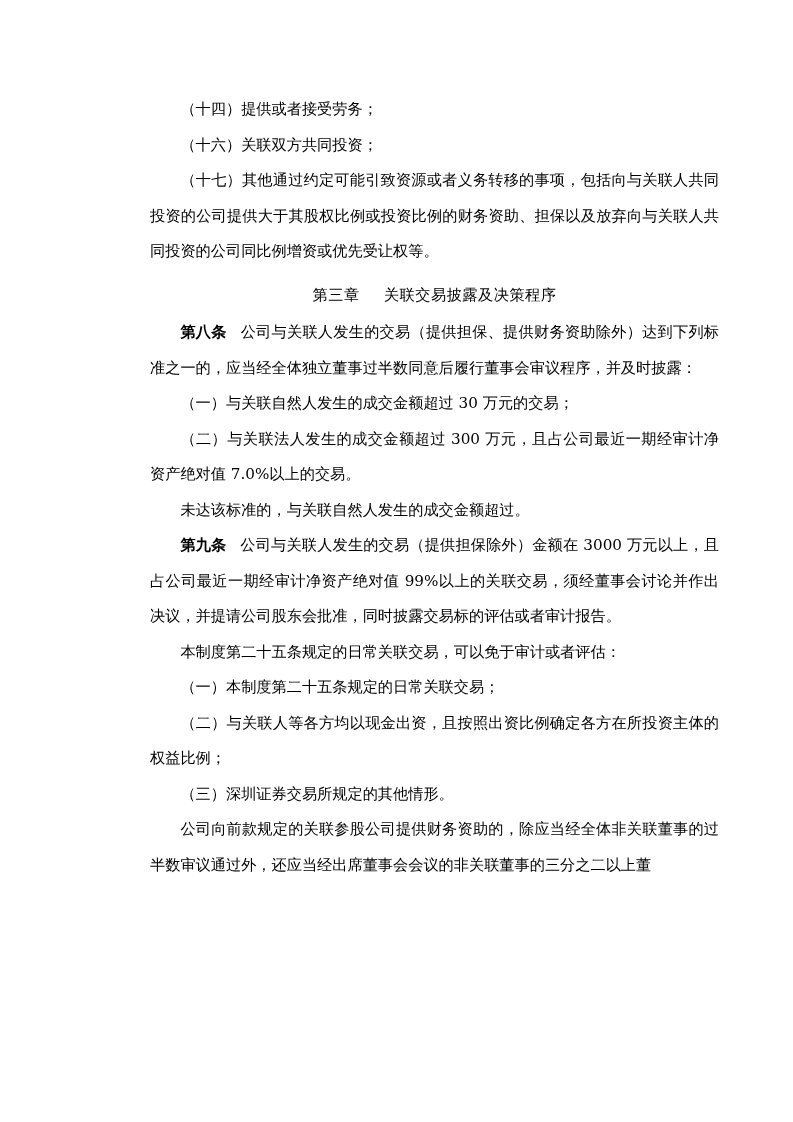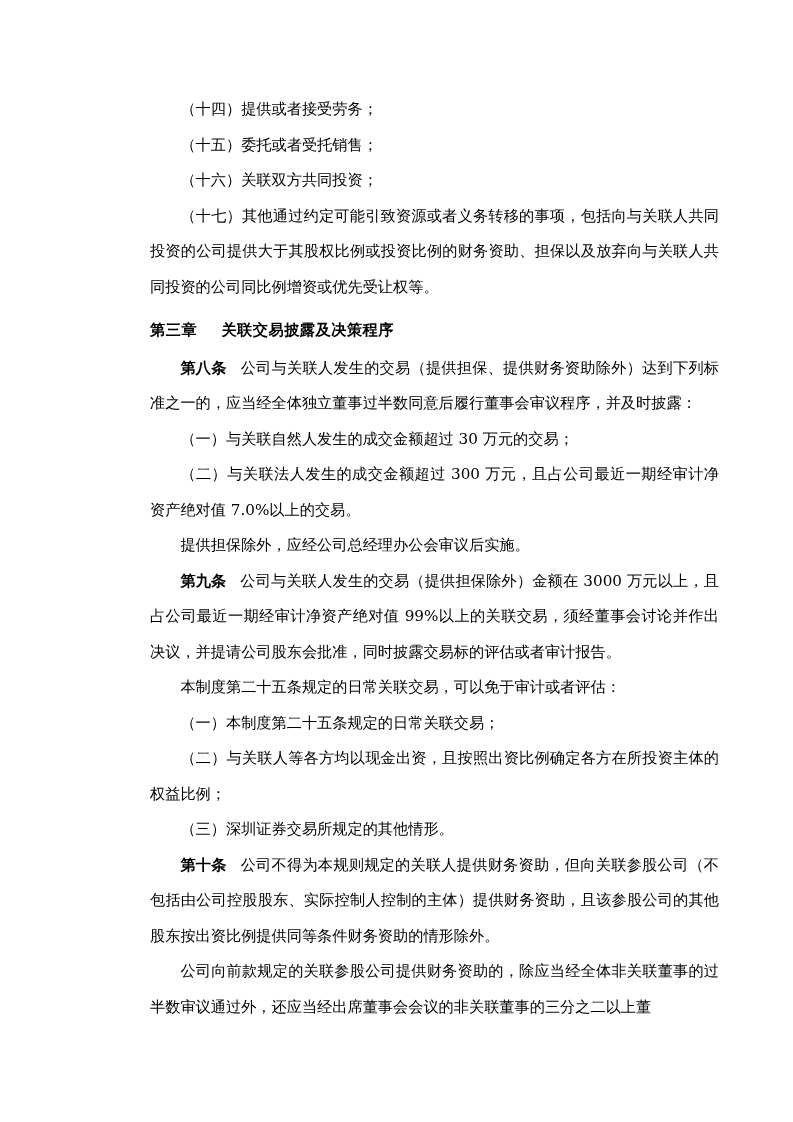--- a/index.html
+++ b/index.html
@@ -27,22 +27,22 @@
   }
   p {
     margin: 0;
     text-align: justify;
     text-justify: inter-ideograph;
   }
   .indent {
     text-indent: 2em;
   }
   .chapter-title {
-    text-align: left;
-    font-weight: bold;
+    text-align: center;
+    font-weight: normal;
     margin-top: 8px;
     margin-bottom: 2px;
     letter-spacing: 0.5px;
   }
   .chapter-title .gap {
     display: inline-block;
     width: 1.6em;
   }
   .art-label {
     font-weight: bold;
@@ -52,37 +52,35 @@
     width: 0.9em;
   }
 </style>
 </head>
 <body>
 
 <div class="page">
   <div class="doc-body">
 
     <p class="indent">（十四）提供或者接受劳务；</p>
-    <p class="indent">（十五）委托或者受托销售；</p>
     <p class="indent">（十六）关联双方共同投资；</p>
     <p class="indent">（十七）其他通过约定可能引致资源或者义务转移的事项，包括向与关联人共同投资的公司提供大于其股权比例或投资比例的财务资助、担保以及放弃向与关联人共同投资的公司同比例增资或优先受让权等。</p>
 
     <p class="chapter-title"><span>第三章</span><span class="gap"></span><span>关联交易披露及决策程序</span></p>
 
     <p class="indent"><span class="art-label">第八条</span><span class="art-gap"></span><span>公司与关联人发生的交易（提供担保、提供财务资助除外）达到下列标准之一的，应当经全体独立董事过半数同意后履行董事会审议程序，并及时披露：</span></p>
 
     <p class="indent">（一）与关联自然人发生的成交金额超过 30 万元的交易；</p>
     <p class="indent">（二）与关联法人发生的成交金额超过 300 万元，且占公司最近一期经审计净资产绝对值 7.0%以上的交易。</p>
-    <p class="indent">提供担保除外，应经公司总经理办公会审议后实施。</p>
+    <p class="indent">未达该标准的，与关联自然人发生的成交金额超过。</p>
 
     <p class="indent"><span class="art-label">第九条</span><span class="art-gap"></span><span>公司与关联人发生的交易（提供担保除外）金额在 3000 万元以上，且占公司最近一期经审计净资产绝对值 99%以上的关联交易，须经董事会讨论并作出决议，并提请公司股东会批准，同时披露交易标的评估或者审计报告。</span></p>
 
     <p class="indent">本制度第二十五条规定的日常关联交易，可以免于审计或者评估：</p>
     <p class="indent">（一）本制度第二十五条规定的日常关联交易；</p>
     <p class="indent">（二）与关联人等各方均以现金出资，且按照出资比例确定各方在所投资主体的权益比例；</p>
     <p class="indent">（三）深圳证券交易所规定的其他情形。</p>
 
-    <p class="indent"><span class="art-label">第十条</span><span class="art-gap"></span><span>公司不得为本规则规定的关联人提供财务资助，但向关联参股公司（不包括由公司控股股东、实际控制人控制的主体）提供财务资助，且该参股公司的其他股东按出资比例提供同等条件财务资助的情形除外。</span></p>
 
     <p class="indent">公司向前款规定的关联参股公司提供财务资助的，除应当经全体非关联董事的过半数审议通过外，还应当经出席董事会会议的非关联董事的三分之二以上董</p>
 
   </div>
 </div>
 
 </body></html>

